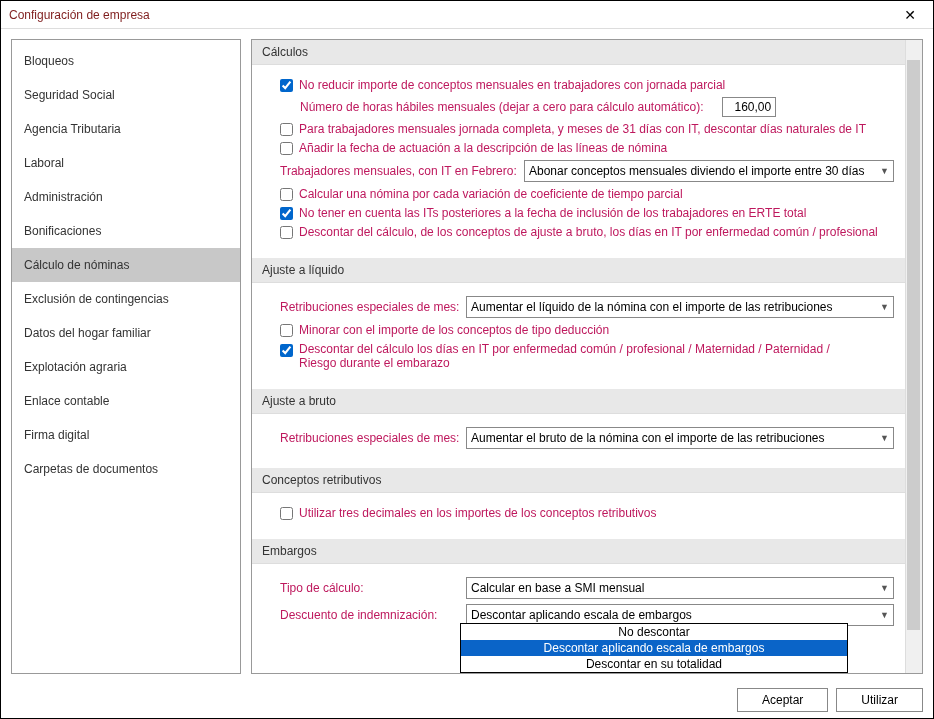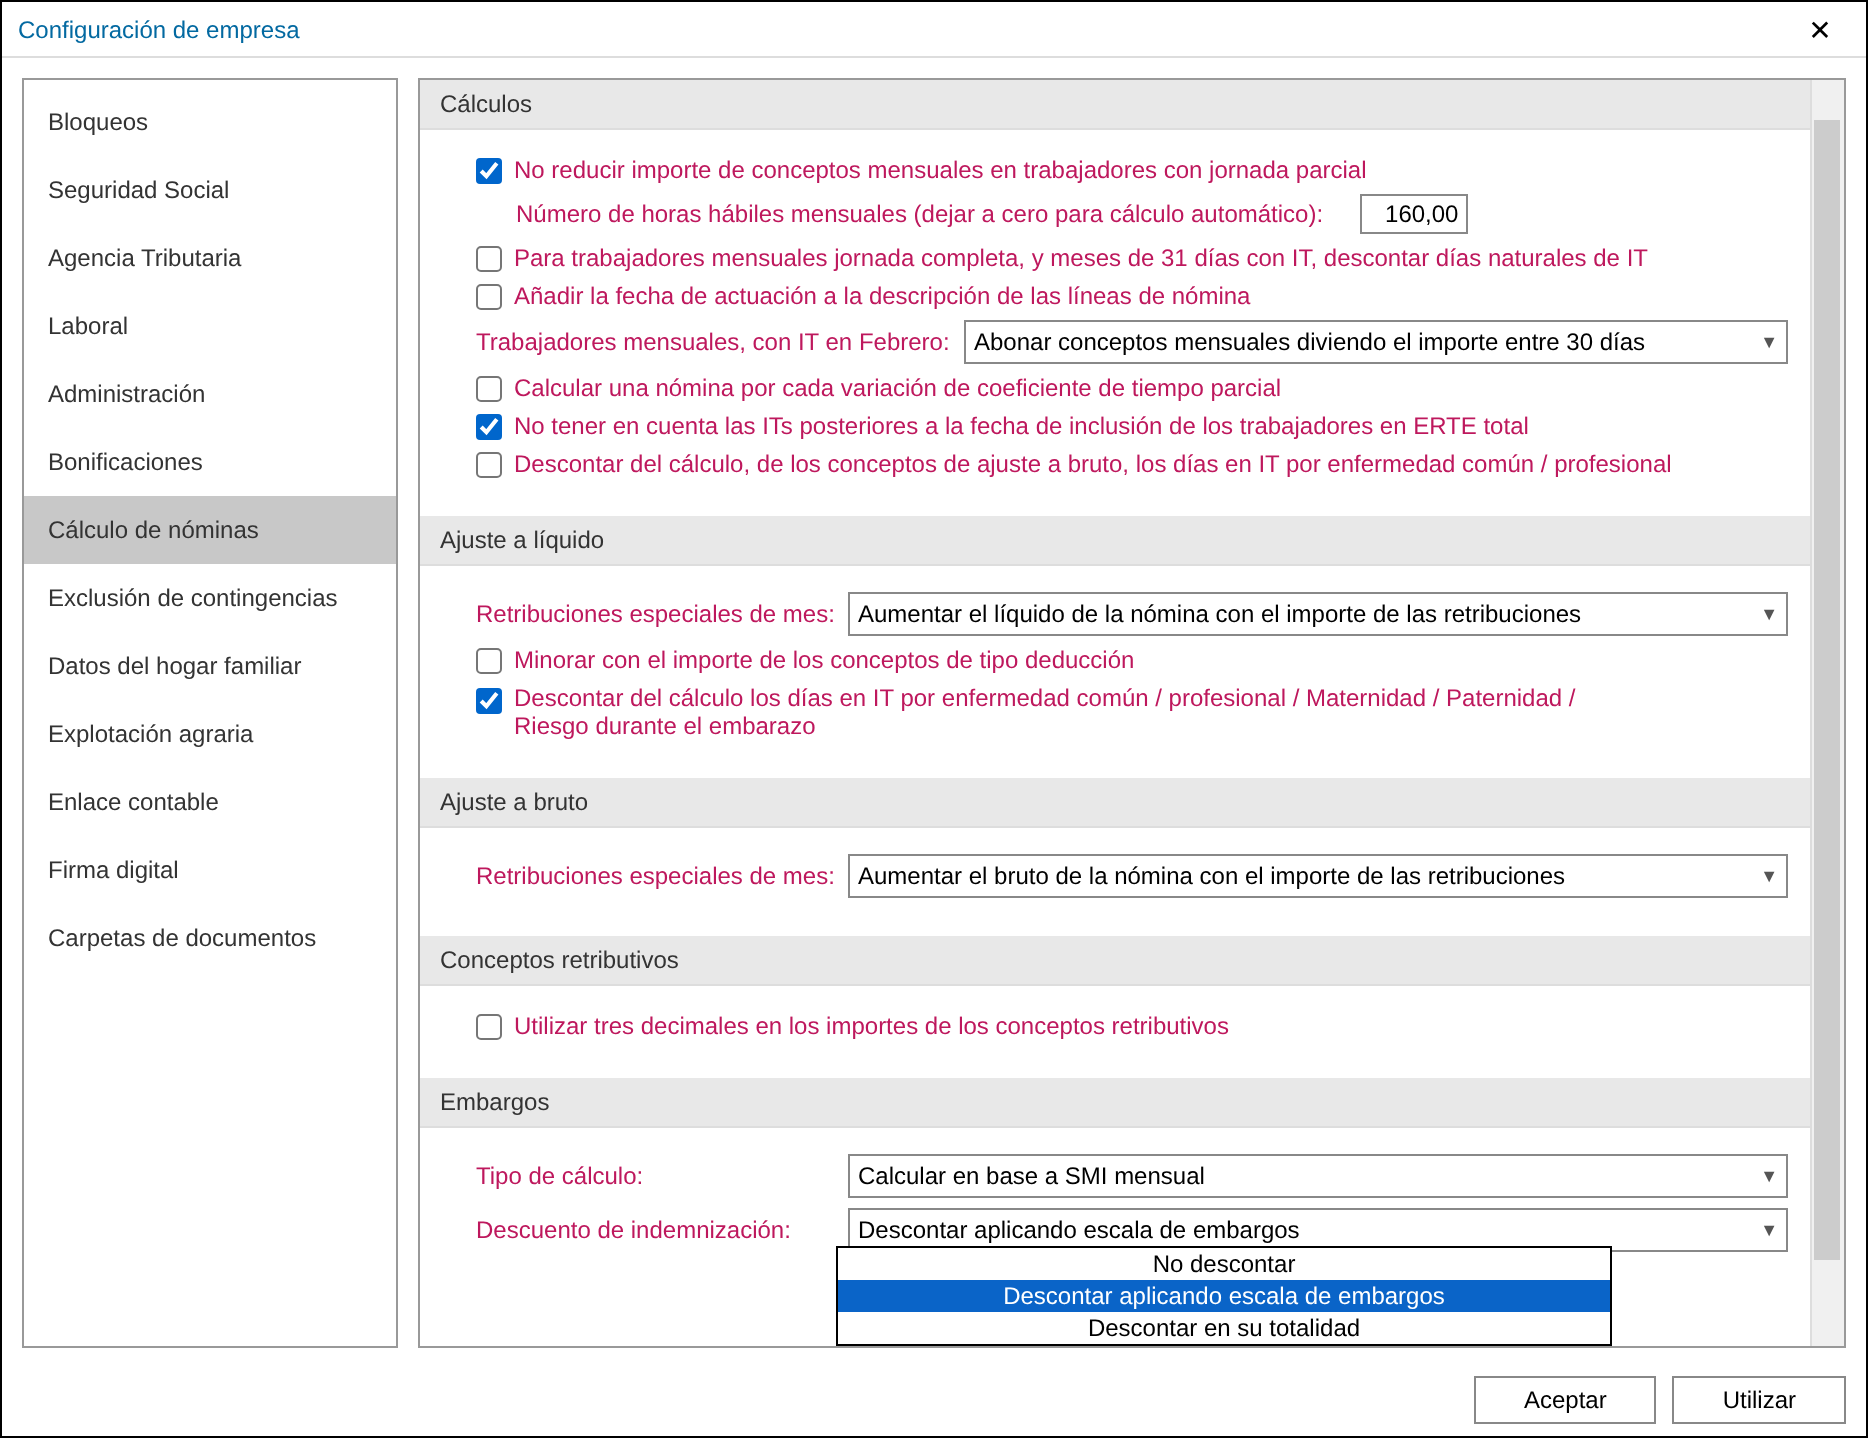--- a/index.html
+++ b/index.html
@@ -1,24 +1,24 @@
 <!DOCTYPE html>
 <html><head>
 <meta charset="utf-8">
 <style>
 * { box-sizing: border-box; margin: 0; padding: 0; font-family: "Segoe UI", Tahoma, sans-serif; font-size: 12px; }
 body { background: #fff; width: 934px; height: 719px; position: relative; border: 1px solid #000; }
 
 .titlebar { height: 28px; display: flex; align-items: center; padding: 0 8px; border-bottom: 1px solid #ddd; }
-.titlebar-title { flex: 1; font-size: 12px; color: #0369a1; }
+.titlebar-title { flex: 1; font-size: 12px; color: #7f1d1d; }
 .close-btn { width: 30px; height: 20px; display: flex; align-items: center; justify-content: center; cursor: pointer; font-size: 14px; }
 
 .content { display: flex; padding: 10px; height: 655px; }
 
-.sidebar { width: 188px; border: 1px solid #999; padding: 4px 0; background:#fff; }
+.sidebar { width: 230px; border: 1px solid #999; padding: 4px 0; background:#fff; }
 .sidebar-item { padding: 10px 12px; cursor: pointer; color: #333; }
 .sidebar-item.selected { background: #c8c8c8; }
 
 .main-panel { flex: 1; margin-left: 10px; border: 1px solid #999; overflow-y: auto; position: relative; padding-right:4px; }
 
 .section-header { background: #e8e8e8; padding: 5px 10px; font-size: 12px; color: #333; border-bottom: 1px solid #ddd; }
 .section-body { padding: 8px 12px 14px 28px; }
 
 .row { display: flex; align-items: center; margin: 5px 0; gap: 6px; }
 .row label { color: #be185d; }

